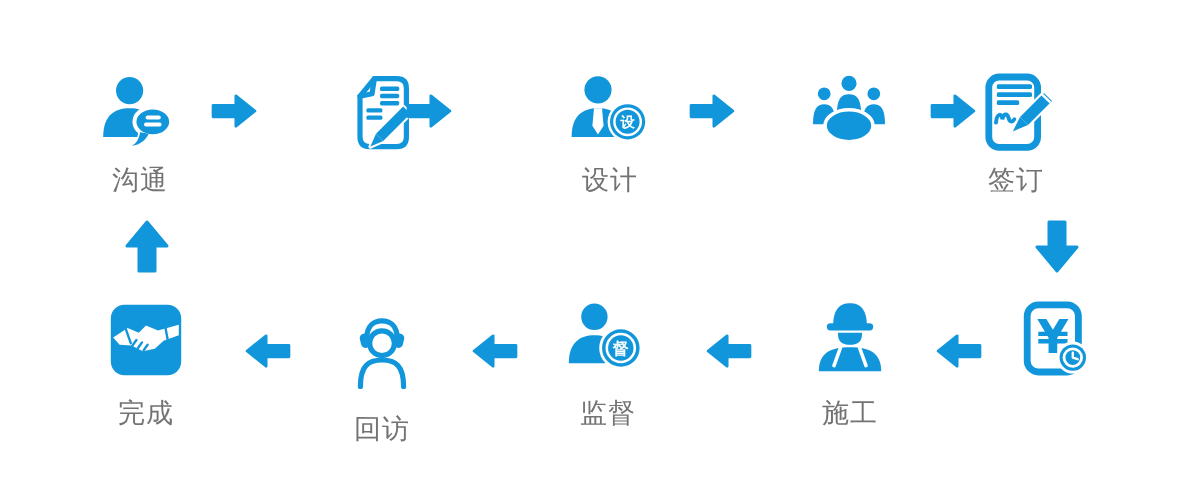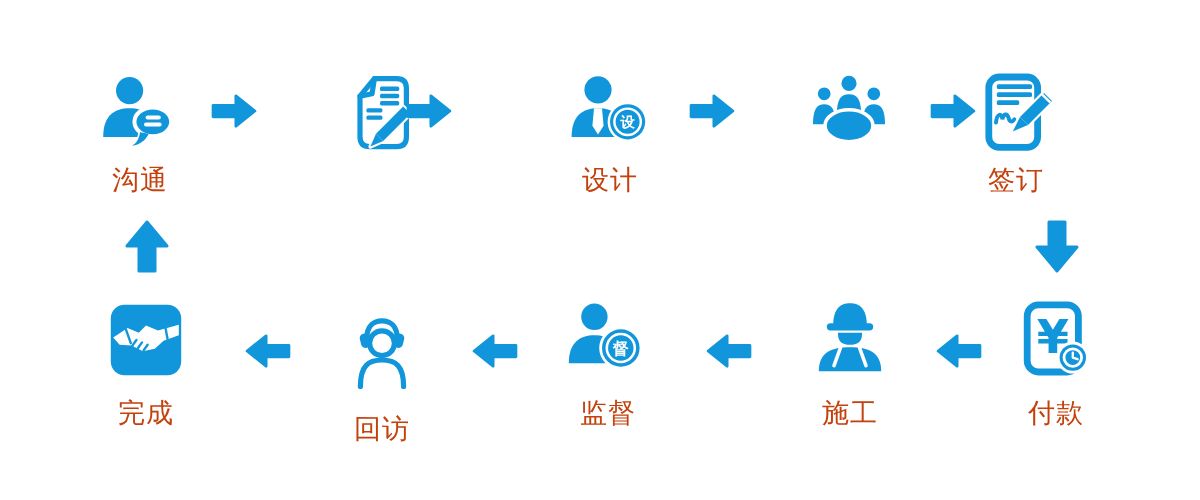--- a/index.html
+++ b/index.html
@@ -4,21 +4,21 @@
 <style>
   html,body{margin:0;padding:0;background:#fff;}
   .canvas{
     position:relative;width:1200px;height:500px;background:#ffffff;
     font-family:"Liberation Sans","DejaVu Sans",sans-serif;overflow:hidden;
   }
   .step{position:absolute;width:160px;height:134px;}
   .icon-box{position:absolute;left:50%;top:0;transform:translateX(-50%);width:80px;height:80px;}
   .step-label{
     position:absolute;top:92px;left:0;width:100%;text-align:center;
-    font-size:27px;letter-spacing:1px;color:#c2410c;line-height:30px;
+    font-size:27px;letter-spacing:1px;color:#737373;line-height:30px;
   }
   .step.bottom .step-label{top:98px;}
   .arrow{position:absolute;}
   .b{fill:#1296DB;}
   .badge-char{fill:#ffffff;font-size:18px;font-weight:bold;text-anchor:middle;dominant-baseline:central;font-family:"Liberation Sans",sans-serif;}
   .yen{fill:#1296DB;font-size:58px;font-weight:bold;text-anchor:middle;dominant-baseline:central;font-family:"DejaVu Sans",sans-serif;}
 </style>
 </head>
 <body>
 
@@ -212,16 +212,15 @@
 
   <div class="step bottom" style="left:976px;top:300px">
     <svg class="icon-box" viewBox="0 0 100 100">
       <rect x="14" y="6" width="64" height="84" rx="14" fill="none" stroke="#1296DB" stroke-width="8.5"></rect>
       <text x="46" y="46" class="yen">¥</text>
       <circle cx="71" cy="72" r="20" fill="#fff"></circle>
       <circle cx="71" cy="72" r="16.5" fill="#1296DB"></circle>
       <circle cx="71" cy="72" r="11" fill="none" stroke="#fff" stroke-width="3.5"></circle>
       <path d="M71 66 V72 L77 74" stroke="#fff" stroke-width="3" fill="none" stroke-linecap="round" stroke-linejoin="round"></path>
     </svg>
-    <div class="step-label">付款</div>
   </div>
 
 </div>
 
 </body></html>

